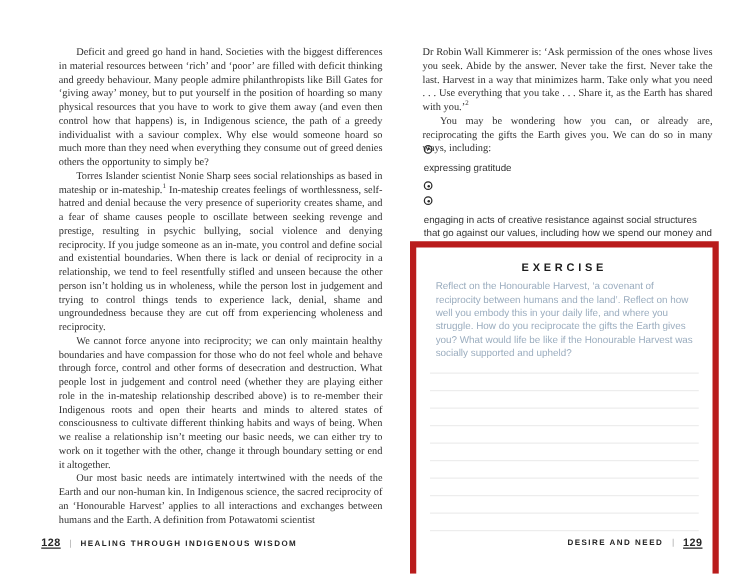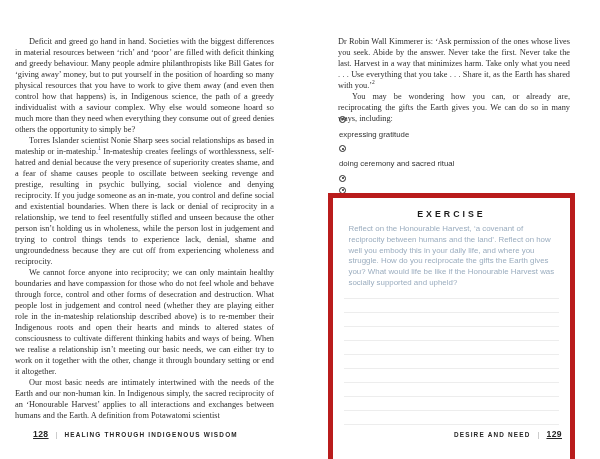--- a/index.html
+++ b/index.html
@@ -1,19 +1,19 @@
 <!DOCTYPE html>
 <html><head>
 <meta charset="utf-8">
 <style>
   html,body{margin:0;padding:0;background:#ffffff;}
   .spread{position:relative;width:600px;height:459px;background:#ffffff;overflow:hidden;
           font-family:"Liberation Serif",serif;color:#2f2f2f;}
   .body-text{position:absolute;text-align:justify;font-size:8.3px;line-height:11px;color:#2f2f2f;}
-  .left-col{left:15px;top:36px;width:259px;}
+  .left-col{left:47px;top:36px;width:259px;}
   .right-col{left:338px;top:36px;width:232px;}
   .body-text p{margin:0;text-indent:14px;}
   .body-text p.noindent{text-indent:0;}
   sup{font-size:5.5px;vertical-align:super;line-height:0;}
 
   .bullets{position:absolute;left:339px;top:114px;width:232px;margin:0;padding:0;list-style:none;
            font-family:"Liberation Sans",sans-serif;font-size:7.8px;line-height:10.3px;color:#333;}
   .bullets li{display:flex;gap:7px;margin-bottom:3.6px;align-items:flex-start;flex-direction:column;}
   .bullet-icon{flex:0 0 auto;width:5px;height:5px;border:1px solid #2a2a2a;border-radius:50%;
                margin-top:1.6px;position:relative;}
@@ -40,42 +40,38 @@
 </style>
 </head>
 <body>
 
 <div class="spread">
 
   <div class="body-text left-col">
     <p><span>Deficit and greed go hand in hand. Societies with the biggest differences in material resources between ‘rich’ and ‘poor’ are filled with deficit thinking and greedy behaviour. Many people admire philanthropists like Bill Gates for ‘giving away’ money, but to put yourself in the position of hoarding so many physical resources that you have to work to give them away (and even then control how that happens) is, in Indigenous science, the path of a greedy individualist with a saviour complex. Why else would someone hoard so much more than they need when everything they consume out of greed denies others the opportunity to simply be?</span></p>
     <p><span>Torres Islander scientist Nonie Sharp sees social relationships as based in mateship or in-mateship.</span><sup>1</sup><span> In-mateship creates feelings of worthlessness, self-hatred and denial because the very presence of superiority creates shame, and a fear of shame causes people to oscillate between seeking revenge and prestige, resulting in psychic bullying, social violence and denying reciprocity. If you judge someone as an in-mate, you control and define social and existential boundaries. When there is lack or denial of reciprocity in a relationship, we tend to feel resentfully stifled and unseen because the other person isn’t holding us in wholeness, while the person lost in judgement and trying to control things tends to experience lack, denial, shame and ungroundedness because they are cut off from experiencing wholeness and reciprocity.</span></p>
     <p><span>We cannot force anyone into reciprocity; we can only maintain healthy boundaries and have compassion for those who do not feel whole and behave through force, control and other forms of desecration and destruction. What people lost in judgement and control need (whether they are playing either role in the in-mateship relationship described above) is to re-member their Indigenous roots and open their hearts and minds to altered states of consciousness to cultivate different thinking habits and ways of being. When we realise a relationship isn’t meeting our basic needs, we can either try to work on it together with the other, change it through boundary setting or end it altogether.</span></p>
-    <p><span>Our most basic needs are intimately intertwined with the needs of the Earth and our non-human kin. In Indigenous simply, the sacred reciprocity of an ‘Honourable Harvest’ applies to all interactions and exchanges between humans and the Earth. A definition from Potawatomi scientist</span></p>
+    <p><span>Our most basic needs are intimately intertwined with the needs of the Earth and our non-human kin. In Indigenous science, the sacred reciprocity of an ‘Honourable Harvest’ applies to all interactions and exchanges between humans and the Earth. A definition from Potawatomi scientist</span></p>
   </div>
 
   <div class="footer footer-left">
     <span class="pagenum">128</span>
     <span class="sep">|</span>
     <span class="running-title">HEALING THROUGH INDIGENOUS WISDOM</span>
   </div>
 
   <div class="body-text right-col">
     <p class="noindent"><span>Dr Robin Wall Kimmerer is: ‘Ask permission of the ones whose lives you seek. Abide by the answer. Never take the first. Never take the last. Harvest in a way that minimizes harm. Take only what you need . . . Use everything that you take . . . Share it, as the Earth has shared with you.’</span><sup>2</sup></p>
     <p><span>You may be wondering how you can, or already are, reciprocating the gifts the Earth gives you. We can do so in many ways, including:</span></p>
   </div>
 
   <ul class="bullets">
     <li>
         <span class="bullet-icon"></span>
         <span>expressing gratitude</span>
-      </li>
-    <li>
-        <span class="bullet-icon"></span>
-        <span>doing ceremony and sacred ritual</span>
       </li>
     <li>
         <span class="bullet-icon"></span>
       </li>
     <li>
         <span class="bullet-icon"></span>
         <span>engaging in acts of creative resistance against social structures that go against our values, including how we spend our money and time.</span>
       </li>
   </ul>
 

